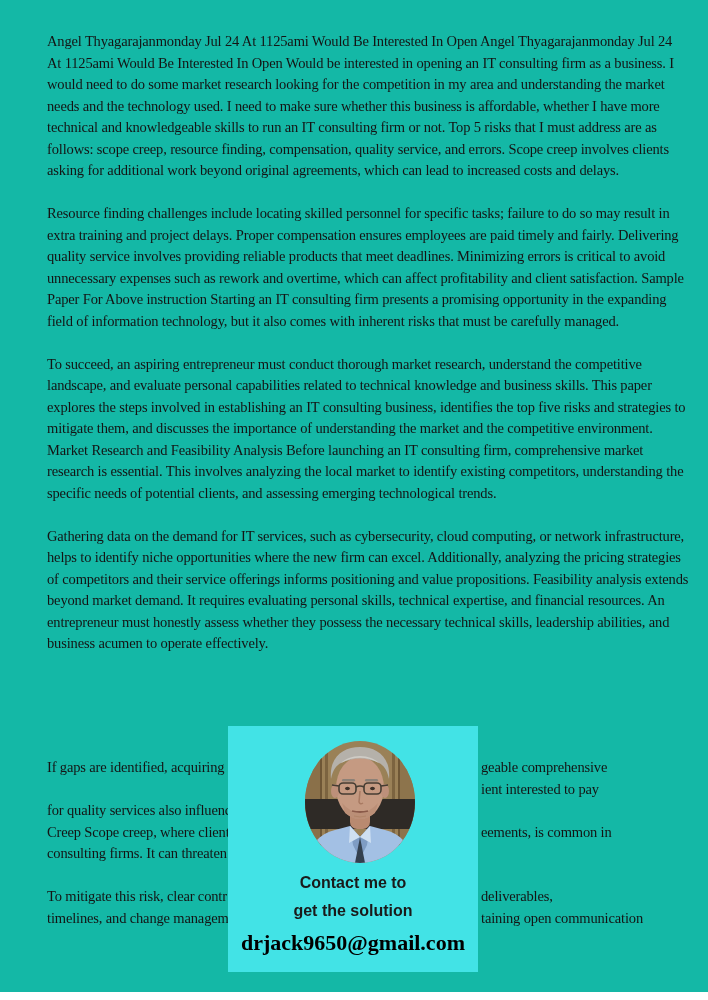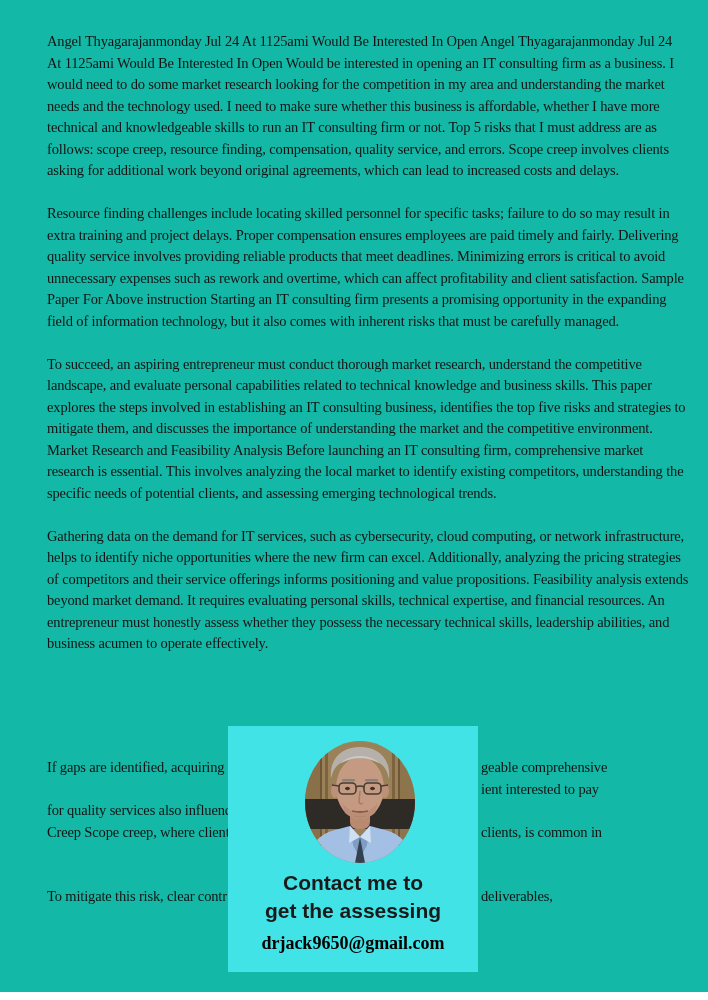--- a/index.html
+++ b/index.html
@@ -59,33 +59,33 @@
   }
   .photo svg { display: block; width: 110px; height: 122px; }
   .promo-heading {
     position: absolute;
     top: 143px;
     left: 0;
     width: 100%;
     text-align: center;
     font-family: "Liberation Sans", "DejaVu Sans", sans-serif;
     font-weight: bold;
-    font-size: 21px;
+    font-size: 16px;
     line-height: 28px;
     color: #1a1a1a;
   }
   .promo-email {
     position: absolute;
     top: 205px;
     left: 0;
     width: 100%;
     text-align: center;
     font-family: "Liberation Serif", "DejaVu Serif", serif;
     font-weight: bold;
-    font-size: 18px;
+    font-size: 22px;
     line-height: 24px;
     color: #000000;
   }
 </style>
 </head>
 <body>
 
 <div class="page">
 
   <div class="text-flow">
@@ -101,28 +101,36 @@
       <span class="frag-right">geable comprehensive</span>
     </div>
     <div class="line">
       <span class="frag-right">ient interested to pay</span>
     </div>
     <div class="line">
       <span class="frag-left">for quality services also influenc</span>
     </div>
     <div class="line">
       <span class="frag-left">Creep Scope creep, where client</span>
-      <span class="frag-right">clients, is common in</span>
+      <span class="frag-right">eements, is common in</span>
+    </div>
+    <div class="line">
+      <span class="frag-left">consulting firms. It can threaten</span>
+      <span class="frag-right"></span>
     </div>
   </div>
 
   <div class="obscured obs2">
     <div class="line">
       <span class="frag-left">To mitigate this risk, clear contr</span>
       <span class="frag-right">deliverables,</span>
+    </div>
+    <div class="line">
+      <span class="frag-left">timelines, and change managem</span>
+      <span class="frag-right">taining open communication</span>
     </div>
   </div>
 
   <div class="promo" style="background-color: rgb(66, 227, 230);">
     <div class="photo">
       <svg viewBox="0 0 110 122" xmlns="http://www.w3.org/2000/svg">
 
         <rect x="0" y="0" width="110" height="122" fill="#9a8157"></rect>
         <rect x="0" y="0" width="16" height="122" fill="#8a7049"></rect>
         <rect x="94" y="0" width="16" height="122" fill="#8d744c"></rect>
@@ -162,18 +170,18 @@
         <ellipse cx="67.5" cy="47.5" rx="2.4" ry="1.8" fill="#3c3028"></ellipse>
 
         <path d="M55,50 L54,61 Q55,64 58,62" fill="none" stroke="#a87a62" stroke-width="1.5"></path>
 
         <path d="M47,70 Q55,72 63,70" fill="none" stroke="#8a5a49" stroke-width="1.8"></path>
         <path d="M49,75 Q55,77 61,75" fill="none" stroke="#b08468" stroke-width="1"></path>
       </svg>
     </div>
     <div class="promo-heading">
       <div>Contact me to</div>
-      <div>get the assessing</div>
+      <div>get the solution</div>
     </div>
     <div class="promo-email">drjack9650@gmail.com</div>
   </div>
 
 </div>
 
 </body></html>

